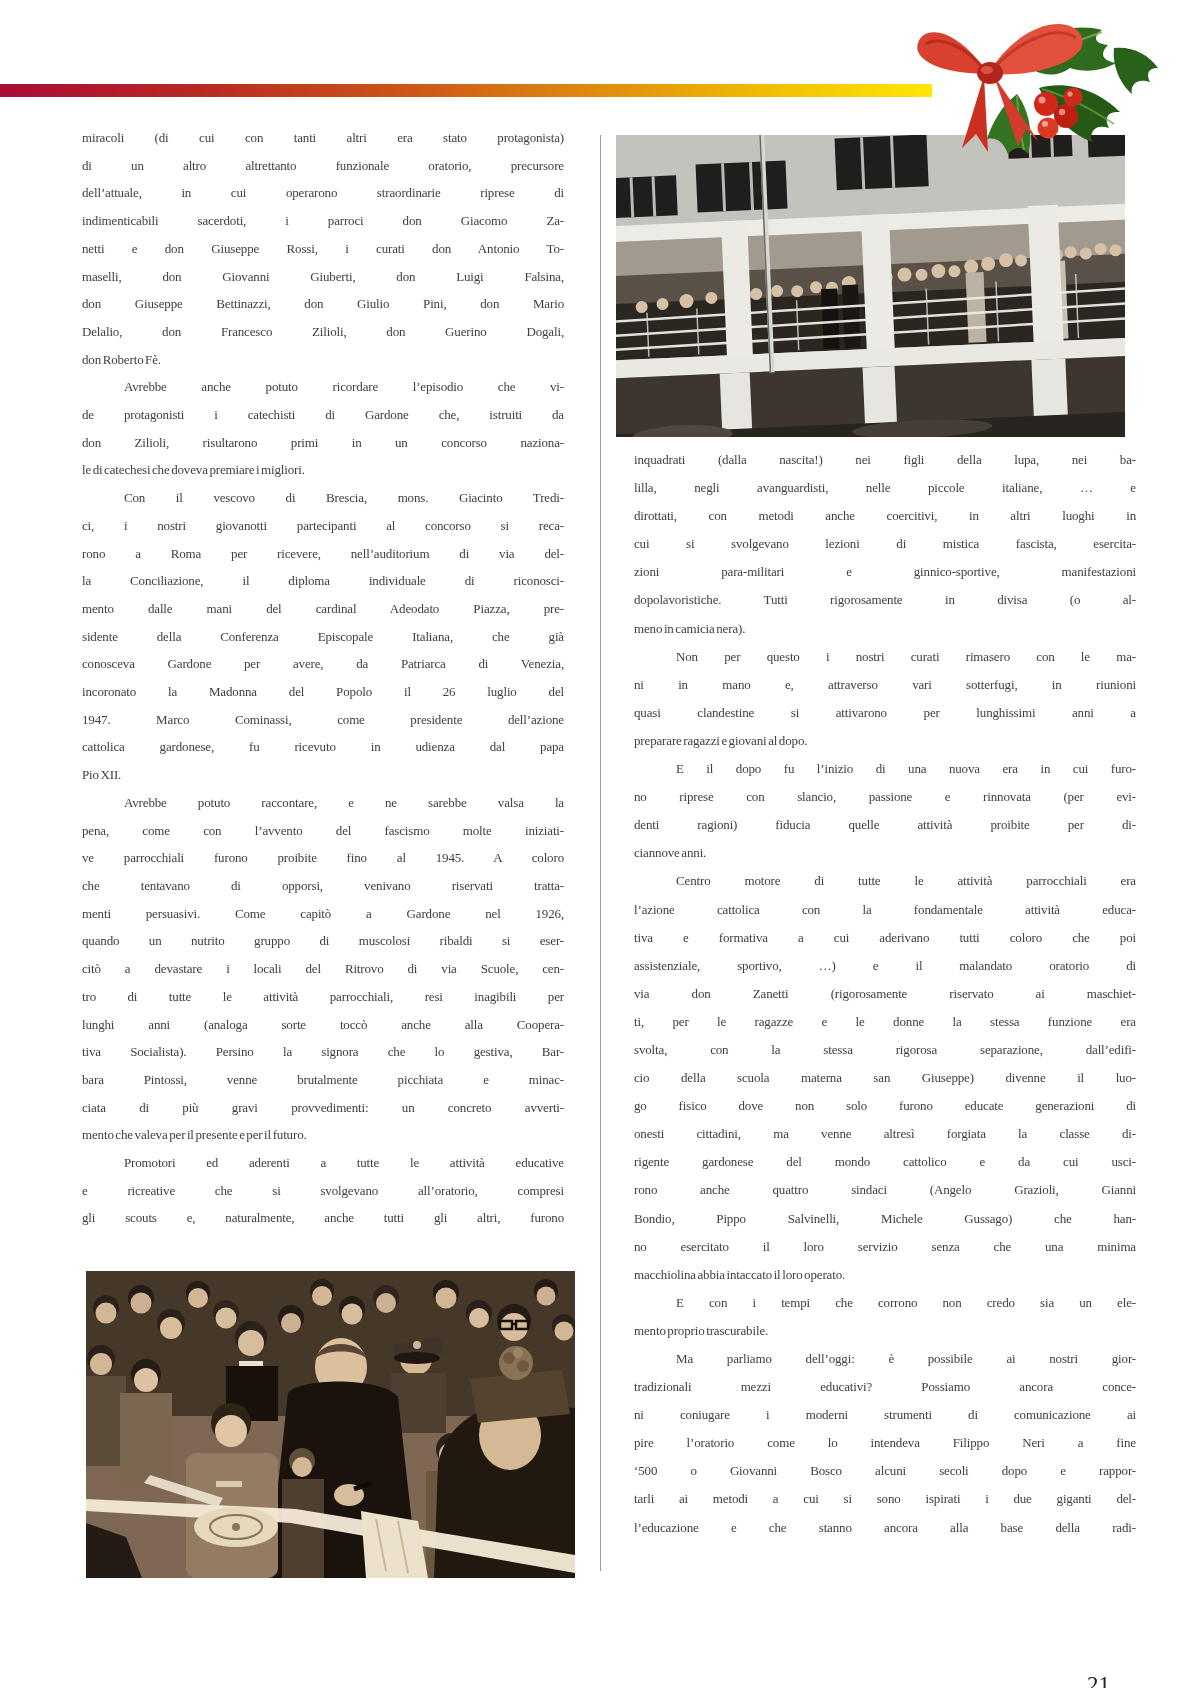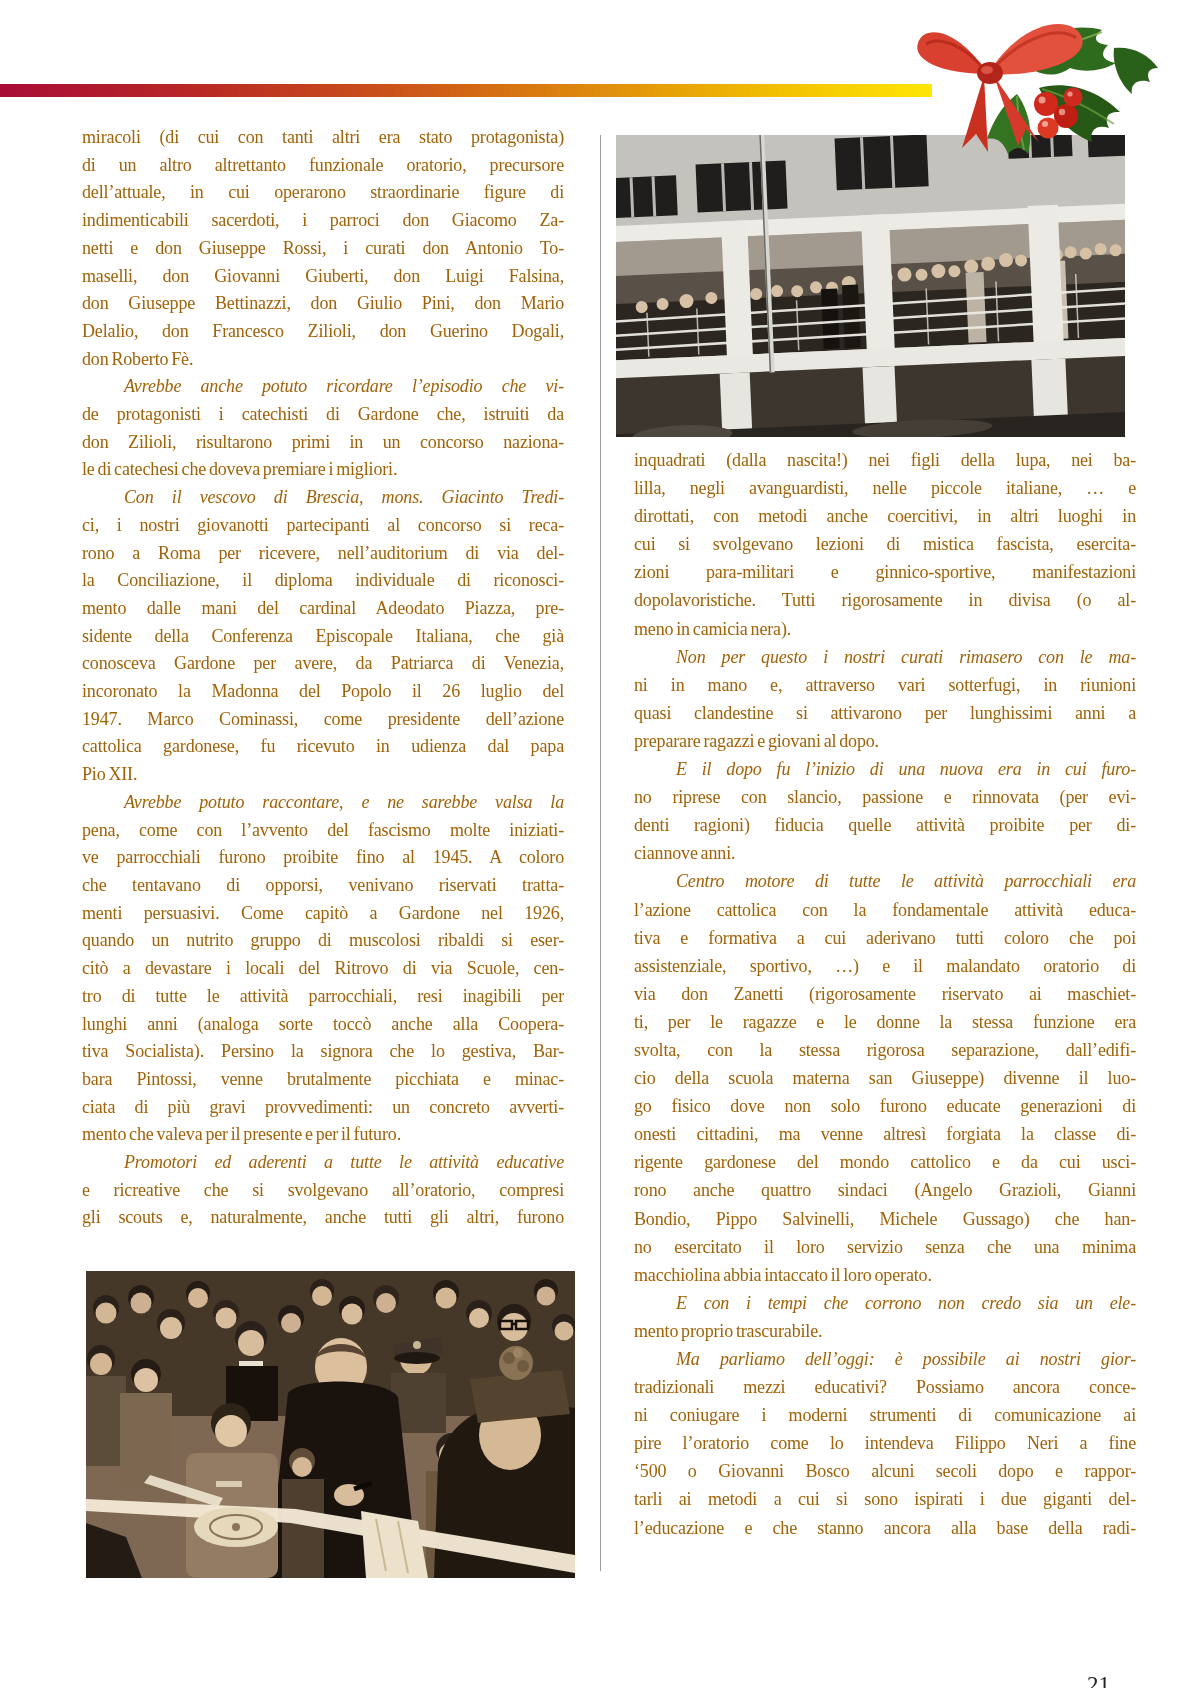--- a/index.html
+++ b/index.html
@@ -21,28 +21,28 @@
   
   .photo { position:absolute; display:block; }
   .photo-top { left:616px; top:135px; width:509px; height:302px; }
   .photo-bottom { left:86px; top:1271px; width:489px; height:307px; }
 
   
   .divider { position:absolute; left:600px; top:135px; width:1px; height:1436px; background:#9b9b9b; }
 
   
   .col {
-    position:absolute; font-size:18px; line-height:27.7px;
-    letter-spacing:-0.15px; word-spacing:-1.5px; color:#a16207;
+    position:absolute; font-size:13px; line-height:27.7px;
+    letter-spacing:-0.15px; word-spacing:-1.5px; color:#404040;
   }
   .col-left  { left:82px;  top:124px; width:482px; }
   .col-right { left:634px; top:446px; width:502px; line-height:28.1px; }
   .line { text-align:justify; text-align-last:justify; height:1em; height:auto; overflow:hidden; white-space:normal; }
   .line.last { text-align-last:left; }
-  .line.indent { text-indent:42px;font-style:italic; }
+  .line.indent { text-indent:42px; }
 
   .page-number {
     position:absolute; left:1040px; top:1672px; width:70px;
     text-align:right; font-size:23px; color:#222;
   }
 </style>
 </head>
 <body>
 
 <div class="page">
@@ -184,21 +184,21 @@
       <rect x="150" y="-25" width="5" height="258" fill="#d8d7d2"></rect>
       <rect x="150" y="-25" width="1.5" height="258" fill="#6b6b66"></rect>
     </g>
   </svg>
 
   <div class="divider"></div>
 
   <div class="col col-left">
       <div class="line">miracoli (di cui con tanti altri era stato protagonista)</div>
       <div class="line">di un altro altrettanto funzionale oratorio, precursore</div>
-      <div class="line">dell’attuale, in cui operarono straordinarie figure di</div>
+      <div class="line">dell’attuale, in cui operarono straordinarie riprese di</div>
       <div class="line">indimenticabili sacerdoti, i parroci don Giacomo Za-</div>
       <div class="line">netti e don Giuseppe Rossi, i curati don Antonio To-</div>
       <div class="line">maselli, don Giovanni Giuberti, don Luigi Falsina,</div>
       <div class="line">don Giuseppe Bettinazzi, don Giulio Pini, don Mario</div>
       <div class="line">Delalio, don Francesco Zilioli, don Guerino Dogali,</div>
       <div class="line last">don Roberto Fè.</div>
       <div class="line indent">Avrebbe anche potuto ricordare l’episodio che vi-</div>
       <div class="line">de protagonisti i catechisti di Gardone che, istruiti da</div>
       <div class="line">don Zilioli, risultarono primi in un concorso naziona-</div>
       <div class="line last">le di catechesi che doveva premiare i migliori.</div>

